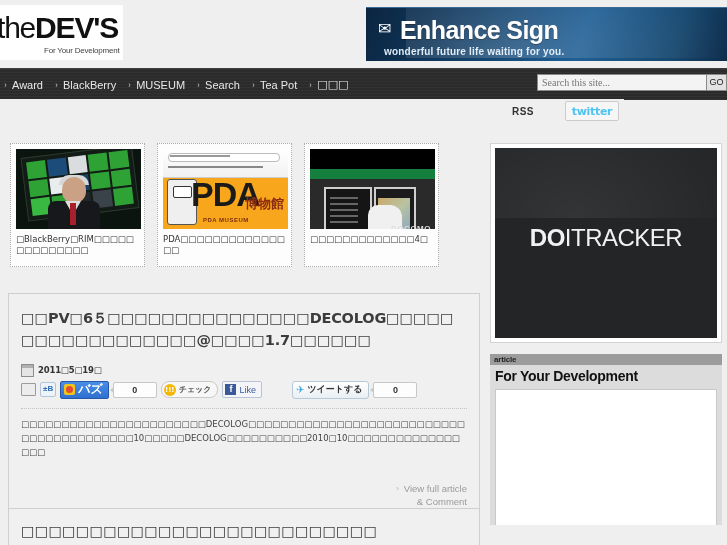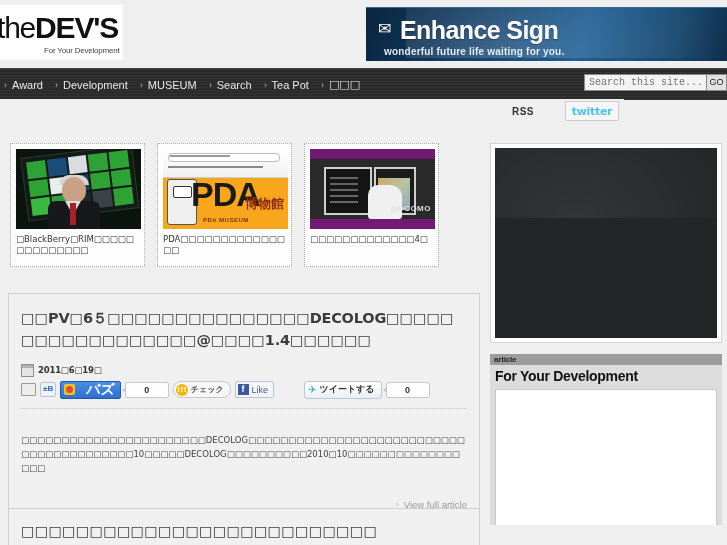--- a/index.html
+++ b/index.html
@@ -138,26 +138,26 @@
   .tofu { font-family: "DejaVu Sans", sans-serif; }
 
   .search-wrap {
     position: absolute;
     right: 0; top: 5px;
     display: flex;
     align-items: stretch;
     height: 17px;
   }
   .search-input {
-    width: 123px;
+    width: 170px;
     height: 17px;
     box-sizing: border-box;
     border: 1px solid #8a8a8a;
     background: #f3f3f3;
-    font-family: Liberation Mono, monospace;
+    font-family: Liberation Serif, serif;
     font-size: 10px;
     color: #555;
     padding: 0 4px;
     outline: none;
     margin-left: 6px;
   }
   .search-go {
     width: 20px;
     height: 17px;
     box-sizing: border-box;
@@ -361,22 +361,23 @@
   .img-bb .shirt {
     position: absolute; left: 19px; top: 24px;
     width: 16px; height: 14px;
     background: #ddd;
     clip-path: polygon(0 0, 100% 0, 50% 100%);
   }
 
   
   .img-reader {
     width: 100%; height: 100%;
-    background: #701a75;
+    background: #15803d;
     position: relative;
+    margin-top: 20px;
   }
   .img-reader .strip {
     position: absolute; left: 0; top: 10px;
     width: 100%; height: 60px;
     background: #2a2a2a;
   }
   .img-reader .devL {
     position: absolute; left: 14px; top: 18px;
     width: 44px; height: 44px;
     background: #151515;
@@ -551,28 +552,28 @@
     color: #2f6fb5;
     font-size: 8px;
     font-weight: 700;
     line-height: 12px;
     border-radius: 2px;
     cursor: pointer;
   }
   .sh-buzz {
     display: flex;
     align-items: center;
-    gap: 11px;
+    gap: 3px;
     height: 16px;
     padding: 0 5px 0 3px;
     background: linear-gradient(#4a8ee8, #2f6fd0);
     border: 1px solid #2558a8;
     border-radius: 2px;
     color: #fff;
-    font-size: 14px;
+    font-size: 12px;
     font-weight: 700;
     cursor: pointer;
     font-family: "DejaVu Sans", sans-serif;
   }
   .sh-buzz .ico {
     width: 11px; height: 11px;
     background: #f0c419;
     border-radius: 2px;
     position: relative;
     flex: none;
@@ -677,21 +678,21 @@
     color: #3aa9e0;
     font-size: 10px;
     flex: none;
   }
 
   .divider {
     margin-top: 9px;
     border-top: 1px dotted #c2c2c2;
   }
   .excerpt {
-    margin-top: 24px;
+    margin-top: 8px;
     font-size: 8.5px;
     line-height: 1.7;
     color: #444;
     word-break: break-all;
   }
   .viewfull {
     margin-top: 8px;
     font-size: 10px;
     color: #555;
     cursor: pointer;
@@ -754,21 +755,21 @@
   </div>
 
   <div class="nav">
     <div class="nav-items">
       <div class="nav-item">
           <span class="nav-arrow">›</span>
           <span>Award</span>
         </div>
       <div class="nav-item">
           <span class="nav-arrow">›</span>
-          <span>Development</span>
+          <span>BlackBerry</span>
         </div>
       <div class="nav-item">
           <span class="nav-arrow">›</span>
           <span>MUSEUM</span>
         </div>
       <div class="nav-item">
           <span class="nav-arrow">›</span>
           <span>Search</span>
         </div>
       <div class="nav-item">
@@ -865,36 +866,37 @@
         </div>
       </div>
       <div class="thumb-cap tofu">□□□□□□□□□□□□□4□</div>
     </div>
 
   </div>
 
   <div class="sidebar">
     <div class="promo">
       <div class="promo-inner">
+        <div class="promo-logo"><span class="b">DO</span><span class="t">ITRACKER</span></div>
       </div>
     </div>
 
     <div class="widget">
       <div class="widget-eyebrow">article</div>
       <div class="widget-title">For Your Development</div>
       <div class="widget-body"></div>
     </div>
   </div>
 
   <div class="article">
-    <div class="article-title tofu">□□PV□6５□□□□□□□□□□□□□□□DECOLOG□□□□□□□□□□□□□□□□□□@□□□□1.4□□□□□□</div>
+    <div class="article-title tofu">□□PV□6５□□□□□□□□□□□□□□□DECOLOG□□□□□□□□□□□□□□□□□□@□□□□1.7□□□□□□</div>
 
     <div class="meta">
       <div class="meta-cal"></div>
-      <div class="meta-date tofu">2011□6□19□</div>
+      <div class="meta-date tofu">2011□5□19□</div>
     </div>
 
     <div class="sharerow">
       <div class="sh-folder"></div>
       <div class="sh-hatena">±B</div>
       <div class="sh-buzz">
           <span class="ico"></span>
           <span class="tofu">バズ</span>
         </div>
       <div class="countbox">0</div>

